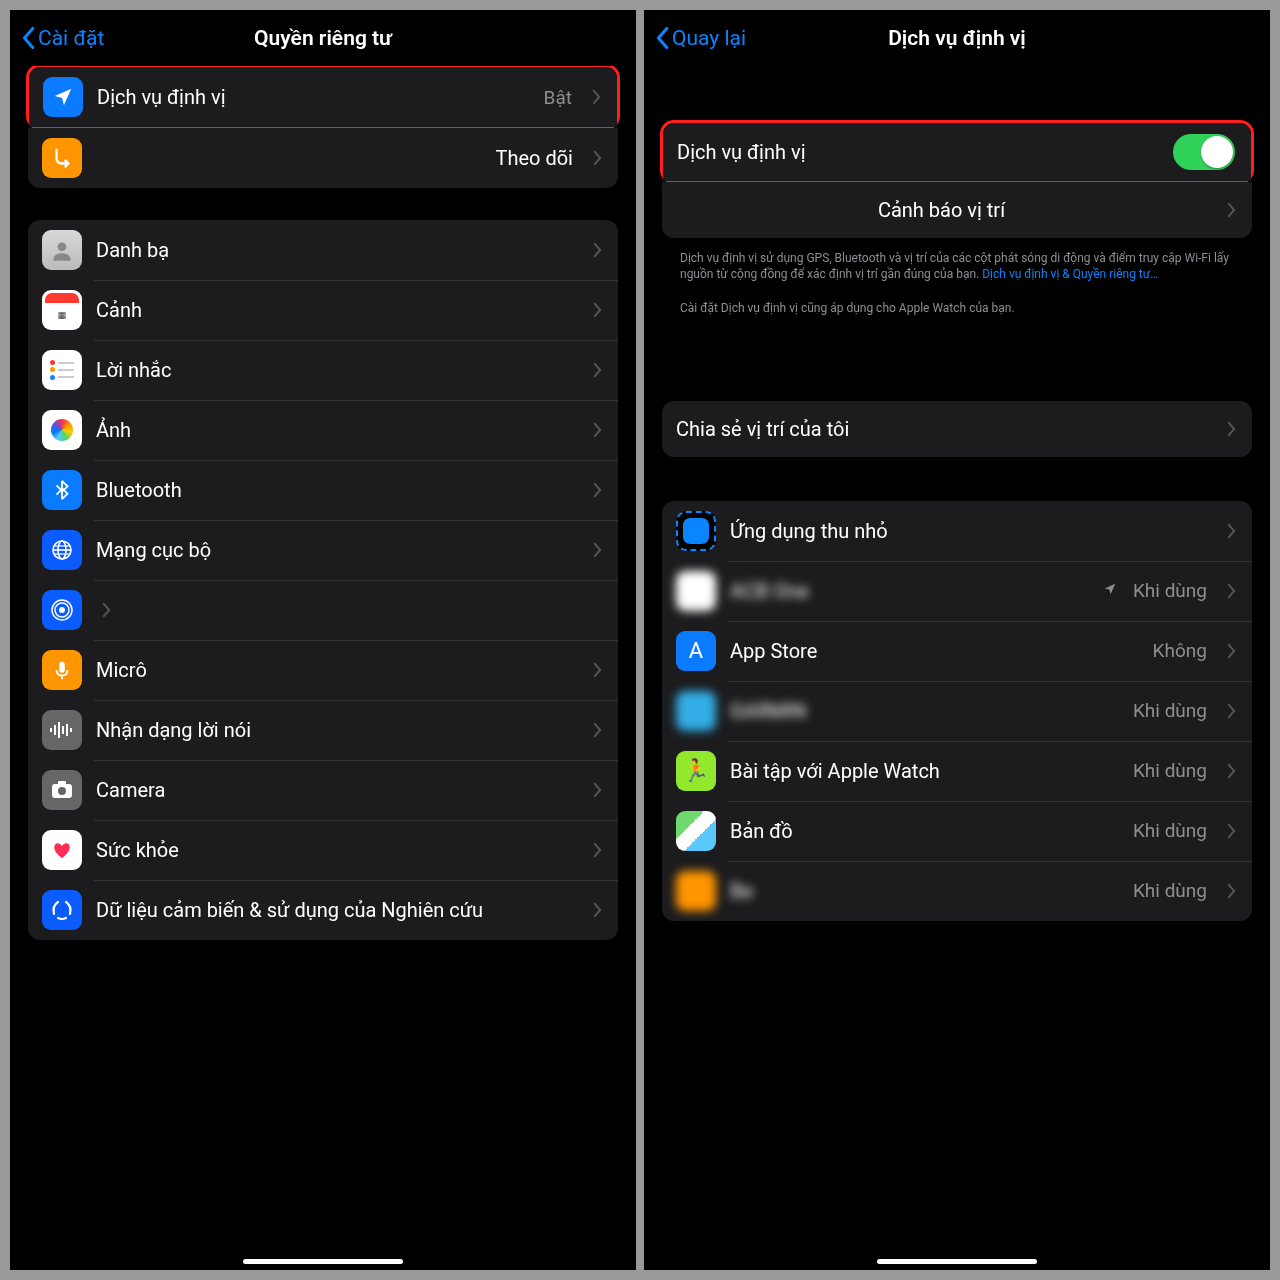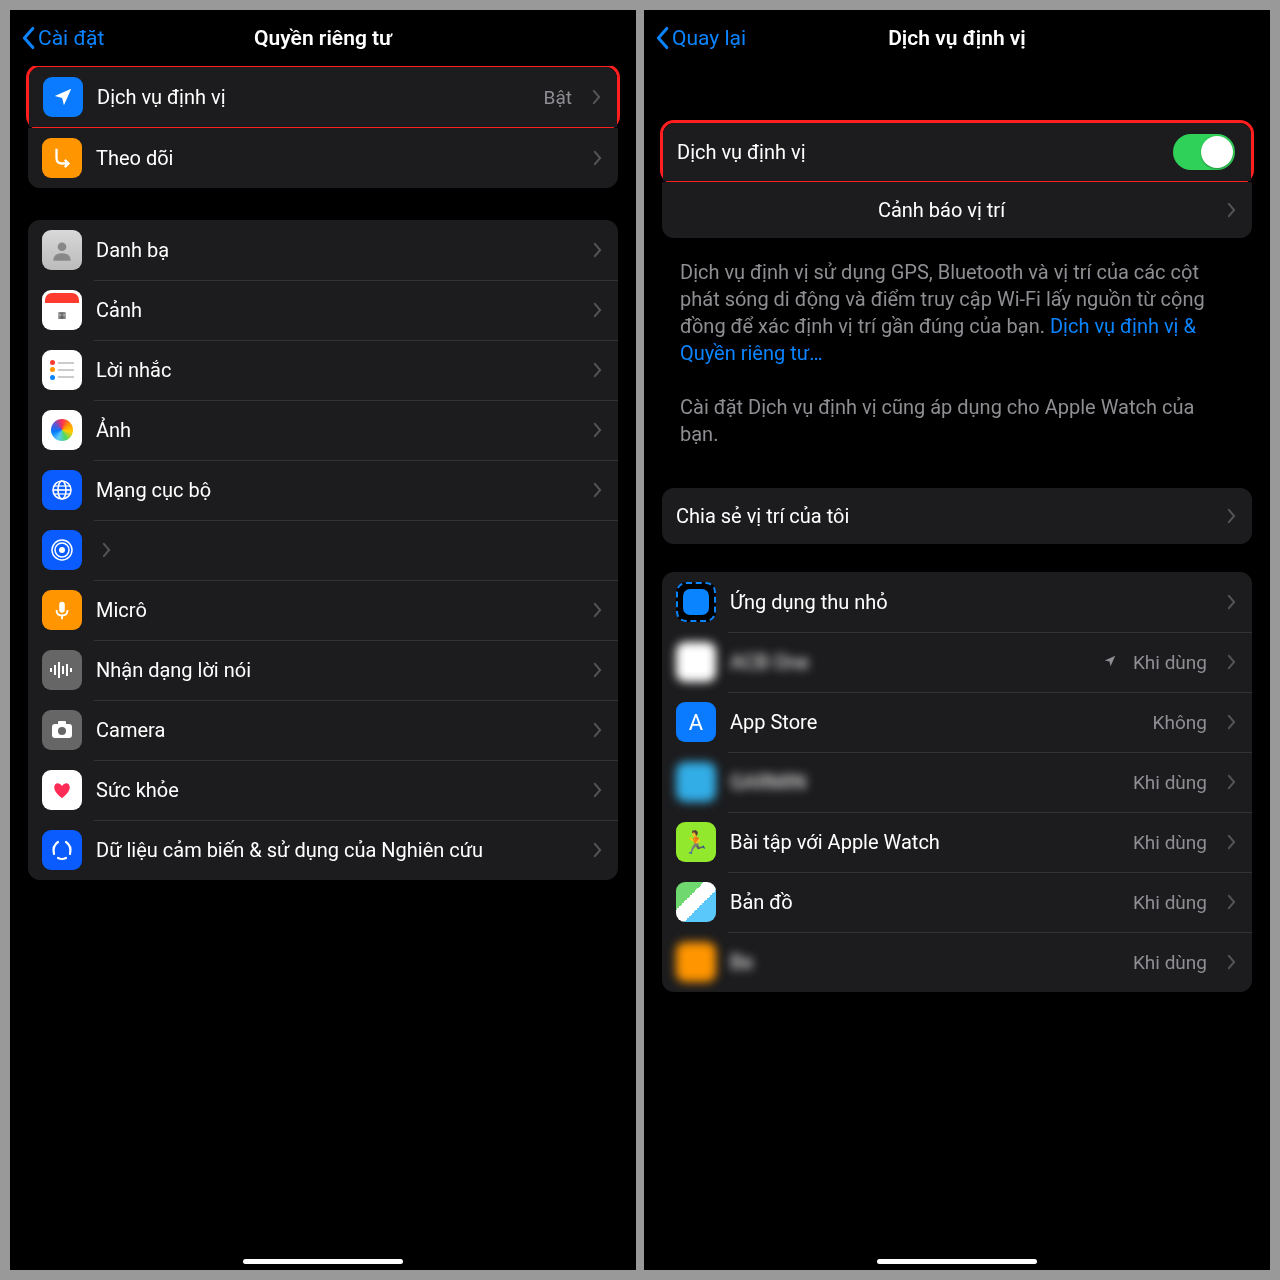--- a/index.html
+++ b/index.html
@@ -16,21 +16,21 @@
   .row { display:flex; align-items:center; min-height:56px; padding:10px 16px 10px 14px; gap:14px; position:relative; }
   .row + .row::before { content:""; position:absolute; top:0; left:66px; right:0; height:1px; background:#333; }
   .row.noicon + .row.noicon::before, .row.noicon::before { left:16px; }
   .icon { width:40px; height:40px; border-radius:9px; display:flex; align-items:center; justify-content:center; flex:0 0 40px; font-size:22px; color:#fff; }
   .label { flex:1; font-size:20px; color:#fff; line-height:1.2; }
   .value { font-size:19px; color:#8e8e93; }
   .chev { color:#555; flex:0 0 auto; margin-left:6px; }
   .chev svg { width:9px; height:16px; display:block; }
   .highlight { border:3px solid #ff1f1f; border-radius:14px; margin:-2px; }
   .highlight .row { min-height:58px; }
-  .footer-text { font-size:20px; color:#8e8e93; padding:12px 18px 0; line-height:1.35;margin-top:9px; }
+  .footer-text { font-size:12px; color:#8e8e93; padding:12px 18px 0; line-height:1.35; }
   .footer-text a { color:#0a84ff; text-decoration:none; }
   .toggle { width:62px; height:36px; background:#30d158; border-radius:20px; position:relative; flex:0 0 62px; }
   .toggle::after { content:""; position:absolute; width:32px; height:32px; background:#fff; border-radius:50%; top:2px; right:2px; box-shadow:0 1px 2px rgba(0,0,0,.3); }
   .loc-arrow { color:#8e8e93; margin-right:2px; }
   .blur { filter:blur(5px); }
   .homebar { position:absolute; bottom:6px; left:50%; transform:translateX(-50%); width:160px; height:5px; background:#fff; border-radius:3px; }
   
   .ic-blue{background:#0a7aff;} .ic-orange{background:#ff9500;} .ic-gray{background:#666;}
   .ic-white{background:#fff;color:#333;}
   .ic-teal{background:#32ade6;} .ic-green{background:#92e82c;color:#000;}
@@ -67,21 +67,21 @@
       <span class="label">Dịch vụ định vị</span>
       <span class="value">Bật</span>
       <span class="chev">
                 <svg viewBox="0 0 10 18">
                   <path d="M2 2 L8 9 L2 16" stroke="#555" stroke-width="2.2" fill="none" stroke-linecap="round"></path>
                 </svg>
               </span>
     </div>
           </div>
         </div>
-        <div class="group first" id="left-g1" style="border-radius: 0px 0px 12px 12px; margin-top: 0px;">
+        <div class="group first" id="left-g1" style="border-radius: 0px 0px 12px 12px; margin-top: 0px; text-align: right;">
           <div class="row">
       <div class="icon ic-orange">
               <svg width="22" height="22" viewBox="0 0 24 24">
                 <path d="M4 4 L4 14 Q4 20 10 20 L16 20 M13 16 L17 20 L13 24" stroke="#fff" stroke-width="2.5" fill="none" transform="translate(2,-2)"></path>
               </svg>
             </div>
       <span class="label">Theo dõi</span>
 
       <span class="chev">
               <svg viewBox="0 0 10 18">
@@ -154,20 +154,34 @@
             </div>
       <span class="label">Ảnh</span>
 
       <span class="chev">
               <svg viewBox="0 0 10 18">
                 <path d="M2 2 L8 9 L2 16" stroke="#555" stroke-width="2.2" fill="none" stroke-linecap="round"></path>
               </svg>
             </span>
     </div>
           <div class="row">
+      <div class="icon ic-blue">
+              <svg width="22" height="22" viewBox="0 0 24 24">
+                <path d="M12 2 L18 8 L12 14 L12 2 M12 22 L18 16 L12 10 L12 22 M6 7 L12 13 M6 17 L12 11" stroke="#fff" stroke-width="2" fill="none"></path>
+              </svg>
+            </div>
+      <span class="label">Bluetooth</span>
+
+      <span class="chev">
+              <svg viewBox="0 0 10 18">
+                <path d="M2 2 L8 9 L2 16" stroke="#555" stroke-width="2.2" fill="none" stroke-linecap="round"></path>
+              </svg>
+            </span>
+    </div>
+          <div class="row">
       <div class="icon ic-darkblue">
               <svg width="24" height="24" viewBox="0 0 24 24">
                 <circle cx="12" cy="12" r="9" stroke="#fff" stroke-width="1.6" fill="none"></circle>
                 <ellipse cx="12" cy="12" rx="4" ry="9" stroke="#fff" stroke-width="1.6" fill="none"></ellipse>
                 <line x1="3" y1="12" x2="21" y2="12" stroke="#fff" stroke-width="1.6"></line>
                 <line x1="4" y1="8" x2="20" y2="8" stroke="#fff" stroke-width="1.2"></line>
                 <line x1="4" y1="16" x2="20" y2="16" stroke="#fff" stroke-width="1.2"></line>
               </svg>
             </div>
       <span class="label">Mạng cục bộ</span>
@@ -307,32 +321,32 @@
                 </svg>
               </span>
           </div>
         </div>
       </div>
       <div class="footer-text">
         <span>Dịch vụ định vị sử dụng GPS, Bluetooth và vị trí của các cột phát sóng di động và điểm truy cập Wi-Fi lấy nguồn từ cộng đồng để xác định vị trí gần đúng của bạn. </span><a href="#">Dịch vụ định vị &amp; Quyền riêng tư…</a>
       </div>
       <div class="footer-text" style="padding-top:18px">Cài đặt Dịch vụ định vị cũng áp dụng cho Apple Watch của bạn.</div>
 
-      <div class="group" style="margin-top:40px">
+      <div class="group" style="margin-top:84px">
         <div class="row noicon">
           <span class="label">Chia sẻ vị trí của tôi</span>
           <span class="chev">
               <svg viewBox="0 0 10 18">
                 <path d="M2 2 L8 9 L2 16" stroke="#555" stroke-width="2.2" fill="none" stroke-linecap="round"></path>
               </svg>
             </span>
         </div>
       </div>
 
-      <div class="group" id="right-apps" style="margin-top:28px">
+      <div class="group" id="right-apps" style="margin-top:44px">
           <div class="row">
     <div class="ic-appclip">
               <div class="ic-appclip-inner"></div>
             </div>
     <span class="label ">Ứng dụng thu nhỏ</span>
 
     <span class="chev">
               <svg viewBox="0 0 10 18">
                 <path d="M2 2 L8 9 L2 16" stroke="#555" stroke-width="2.2" fill="none" stroke-linecap="round"></path>
               </svg>

